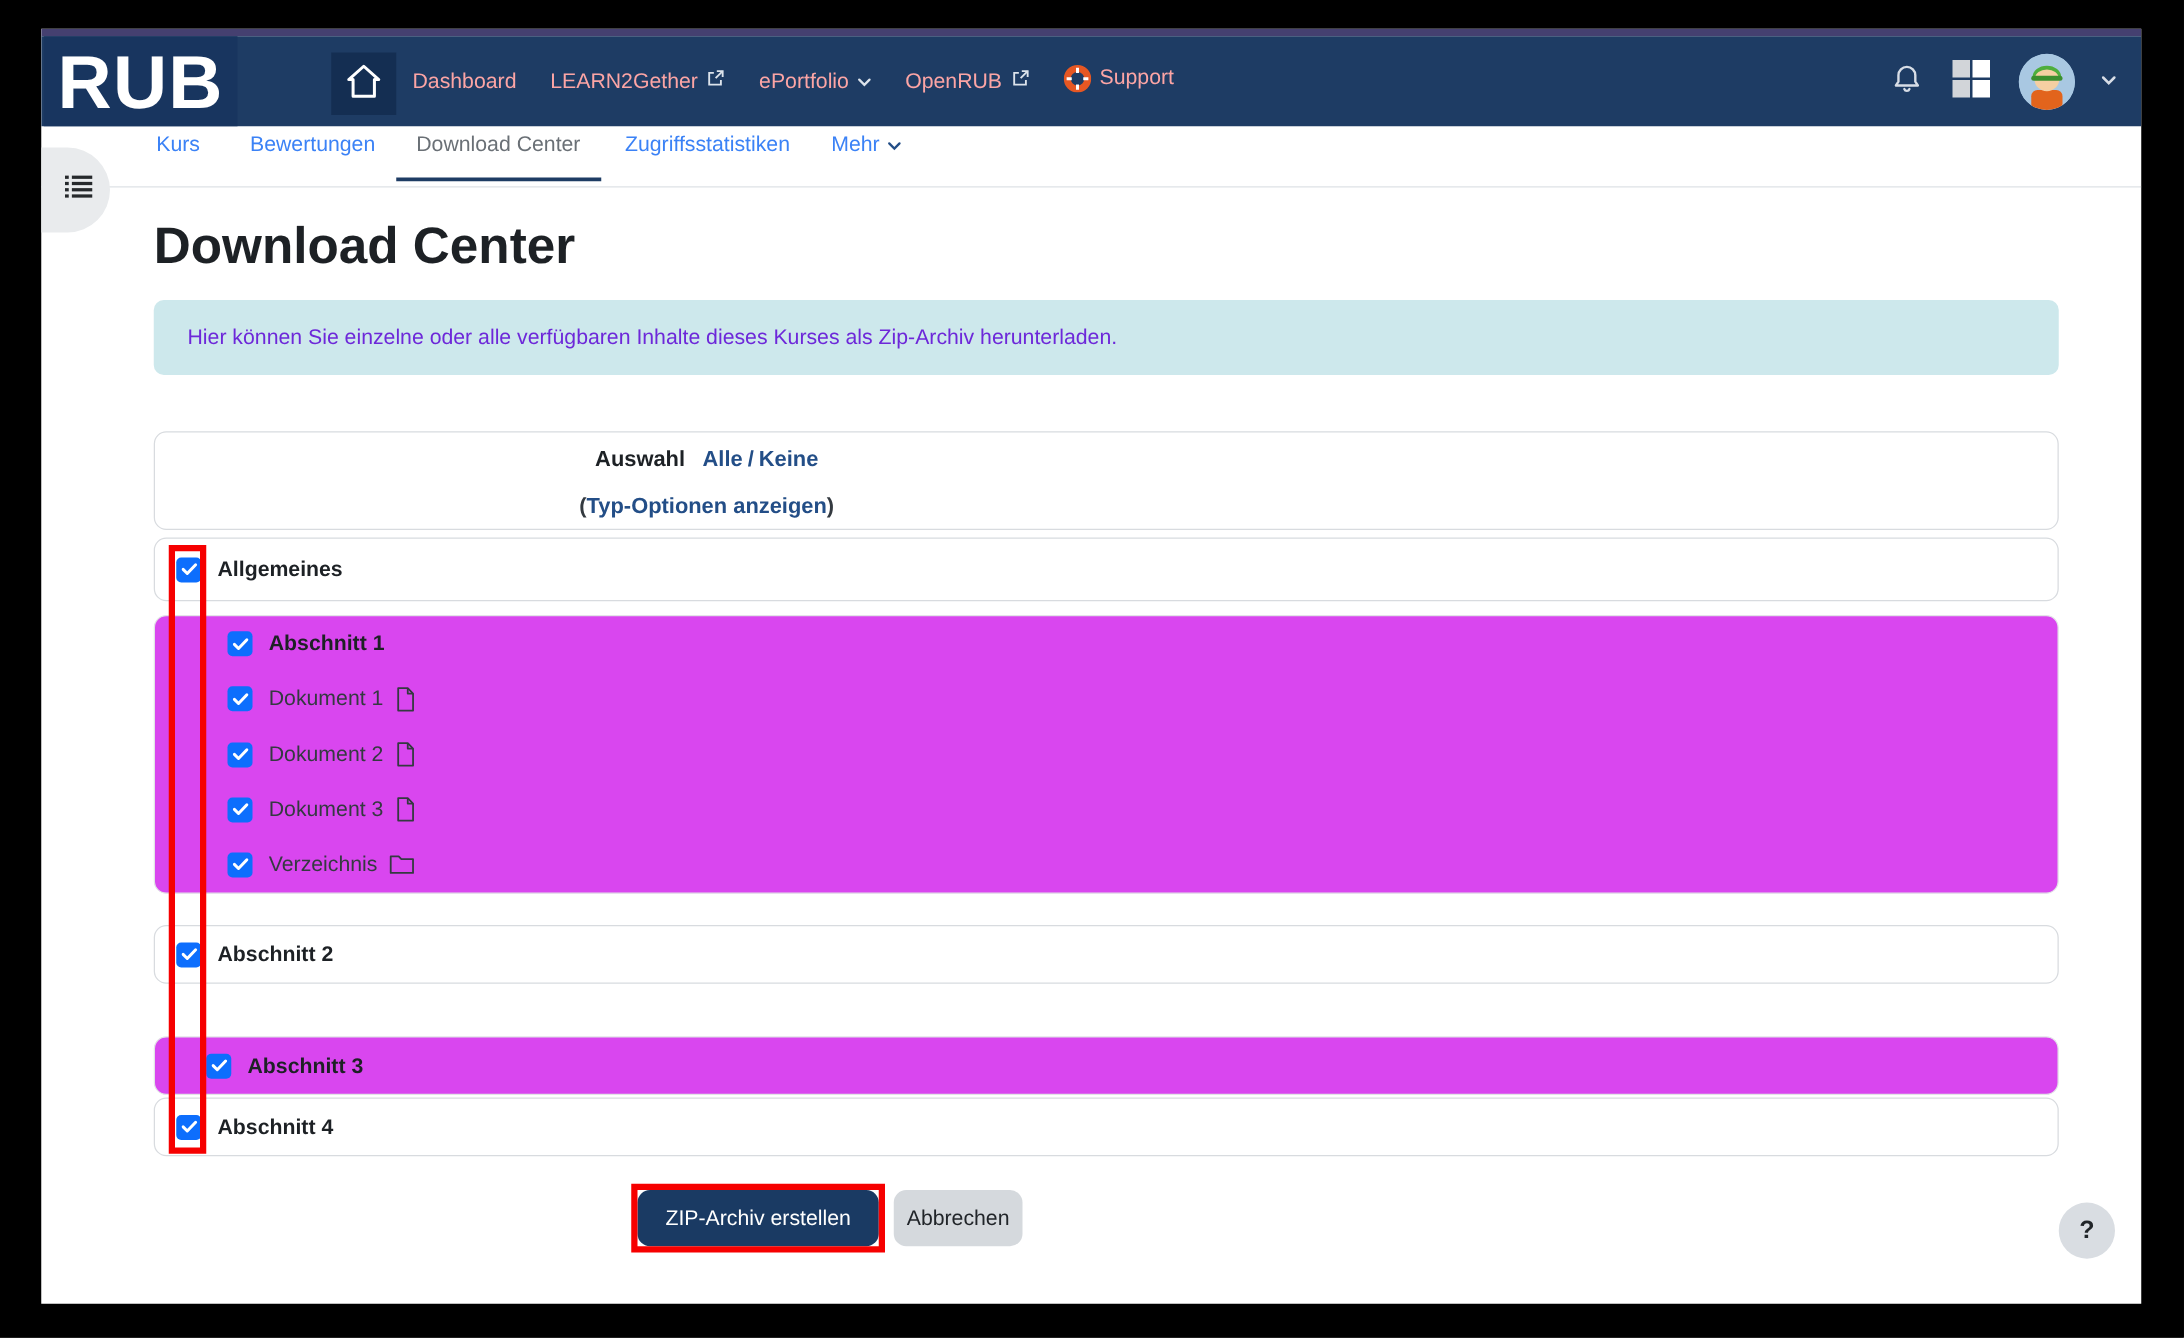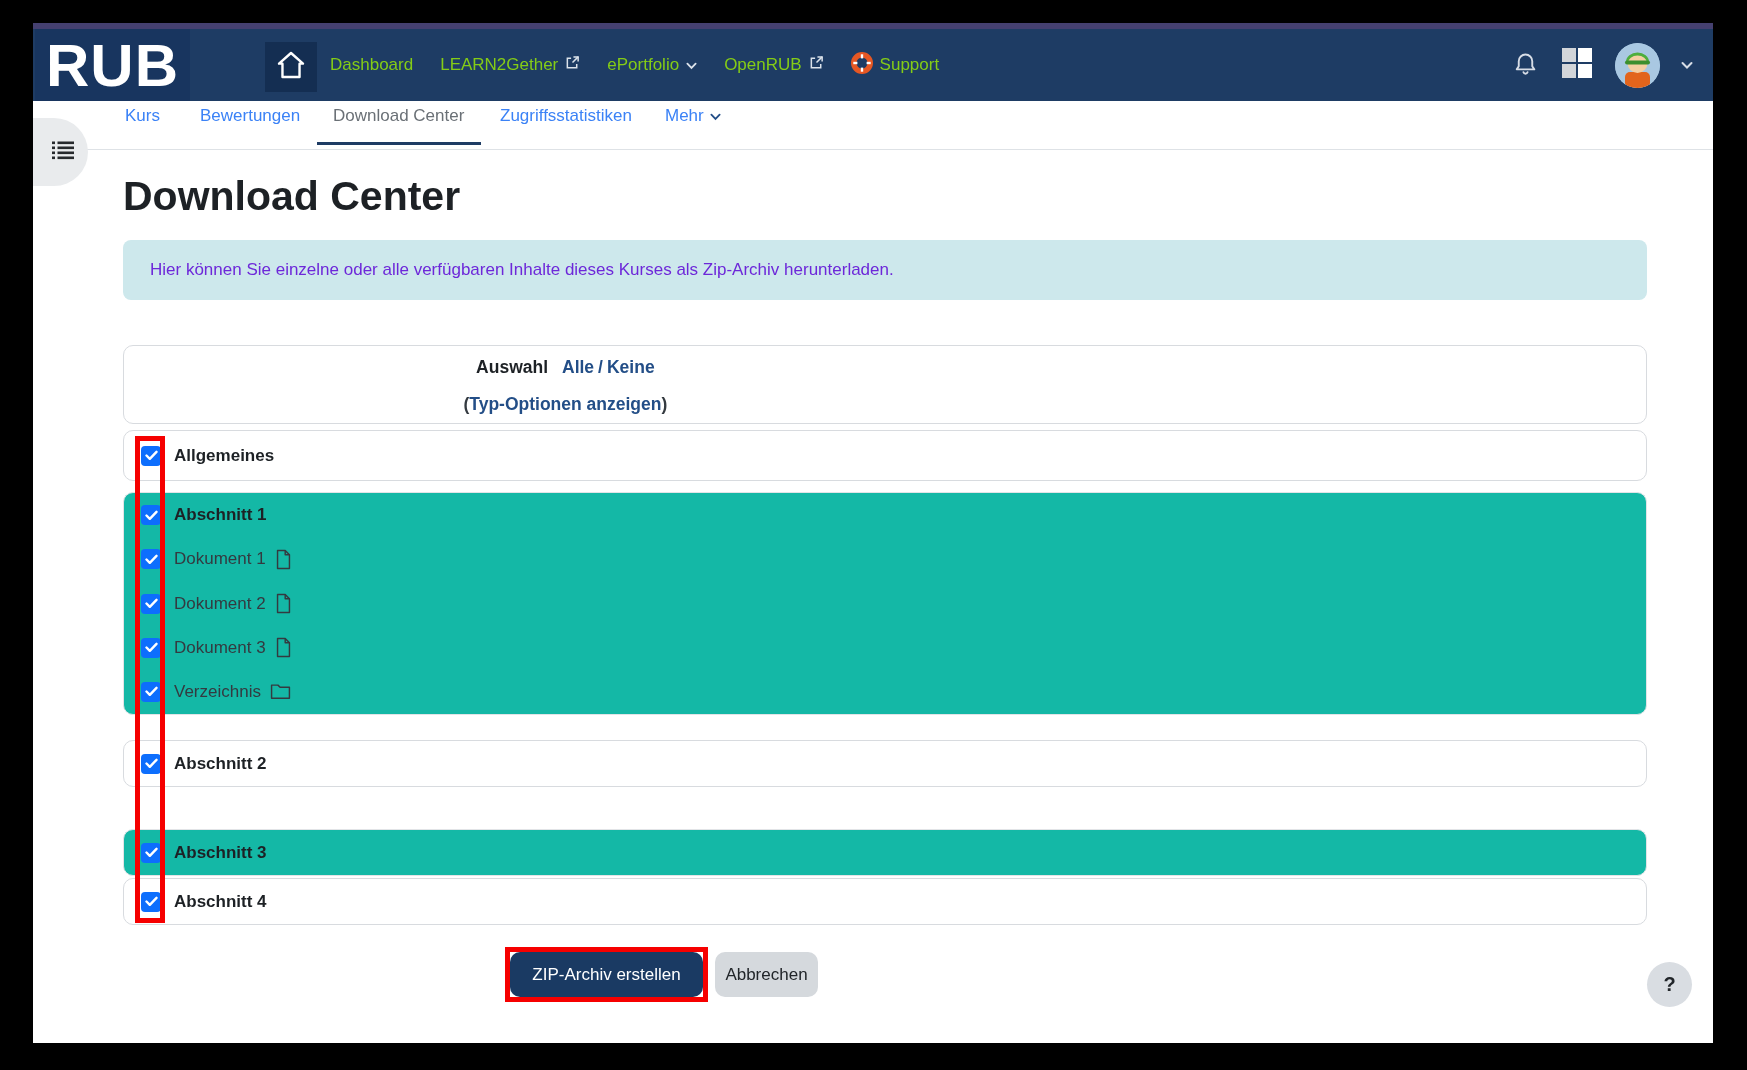--- a/index.html
+++ b/index.html
@@ -7,39 +7,39 @@
   #frame { position:absolute; left:0; top:0; width:1747px; height:1070px; background:#000; overflow:hidden; }
   #viewport { position:absolute; left:33px; top:23px; width:1680px; height:1020px; background:#fff; overflow:hidden; }
 
   
   .purple-strip { position:absolute; left:0; top:0; width:1680px; height:6px; background:#454070; }
   .navbar { position:absolute; left:0; top:6px; width:1680px; height:72px; background:#1e3c64; }
   .logo-block { position:absolute; left:2px; top:0; width:155px; height:72px; background:#18355f; display:flex; align-items:center; justify-content:center; }
   .logo-text { color:#fff; font-size:60px; font-weight:800; letter-spacing:1px; }
   .home-tile { position:absolute; left:232px; top:13px; width:52px; height:50px; background:#142e52; display:flex; align-items:center; justify-content:center; }
   .nav-links { position:absolute; left:297px; top:0; height:72px; display:flex; align-items:center; gap:27px; }
-  .nav-item { display:flex; align-items:center; gap:7px; color:#84cc16; font-size:17px; cursor:pointer; white-space:nowrap; }
+  .nav-item { display:flex; align-items:flex-start; gap:7px; color:#fca5a5; font-size:17px; cursor:pointer; white-space:nowrap; }
   .nav-right { position:absolute; right:20px; top:0; height:72px; display:flex; align-items:center; gap:21px; }
   .avatar { width:45px; height:45px; border-radius:50%; overflow:hidden; background:#a9c8e2; }
 
   
   .tabbar-border { position:absolute; left:0; top:126px; width:1680px; height:1px; background:#dee2e6; }
   .tab { position:absolute; top:83px; font-size:17px; color:#3b82f6; line-height:20px; cursor:pointer; white-space:nowrap; display:flex; align-items:center; gap:6px; }
   .tab.active { color:#6a7076; }
   .tab-underline { position:absolute; left:284px; top:119px; width:164px; height:3px; background:#1e3c64; }
 
   
   .drawer-toggle { position:absolute; left:0; top:95px; width:55px; height:68px; background:#e9ebed; border-radius:0 34px 34px 0; display:flex; align-items:center; padding-left:19px; cursor:pointer; }
 
   
   .page-title { position:absolute; left:90px; top:150px; font-size:41px; font-weight:700; color:#1d2125; }
   .alert-info { position:absolute; left:90px; top:217px; width:1524px; height:60px; background:#cde8ec; border-radius:8px; display:flex; align-items:center; padding-left:27px; color:#6d28d9; font-size:17px; }
 
   .card { position:absolute; left:90px; width:1524px; background:#fff; border:1px solid #d8dbdf; border-radius:10px; }
-  .card.gray { background:#14b8a6; border-color:#e2e4e7; }
+  .card.gray { background:#d946ef; border-color:#e2e4e7;padding-left:41px; }
 
   .header-card { top:322px; height:79px; padding-top:11px; }
   .header-inner { width:58%; text-align:center; }
   .sel-line { font-size:17.5px; font-weight:700; color:#1d2125; }
   .sel-line + .sel-line { margin-top:16px; }
   .sel-link { color:#234e87; cursor:pointer; }
   .sel-sep { color:#234e87; margin:0 4px; }
   .sel-paren { color:#343a40; }
   .row-card { display:flex; align-items:center; padding-left:17px; }
   .group-card { display:flex; flex-direction:column; }

